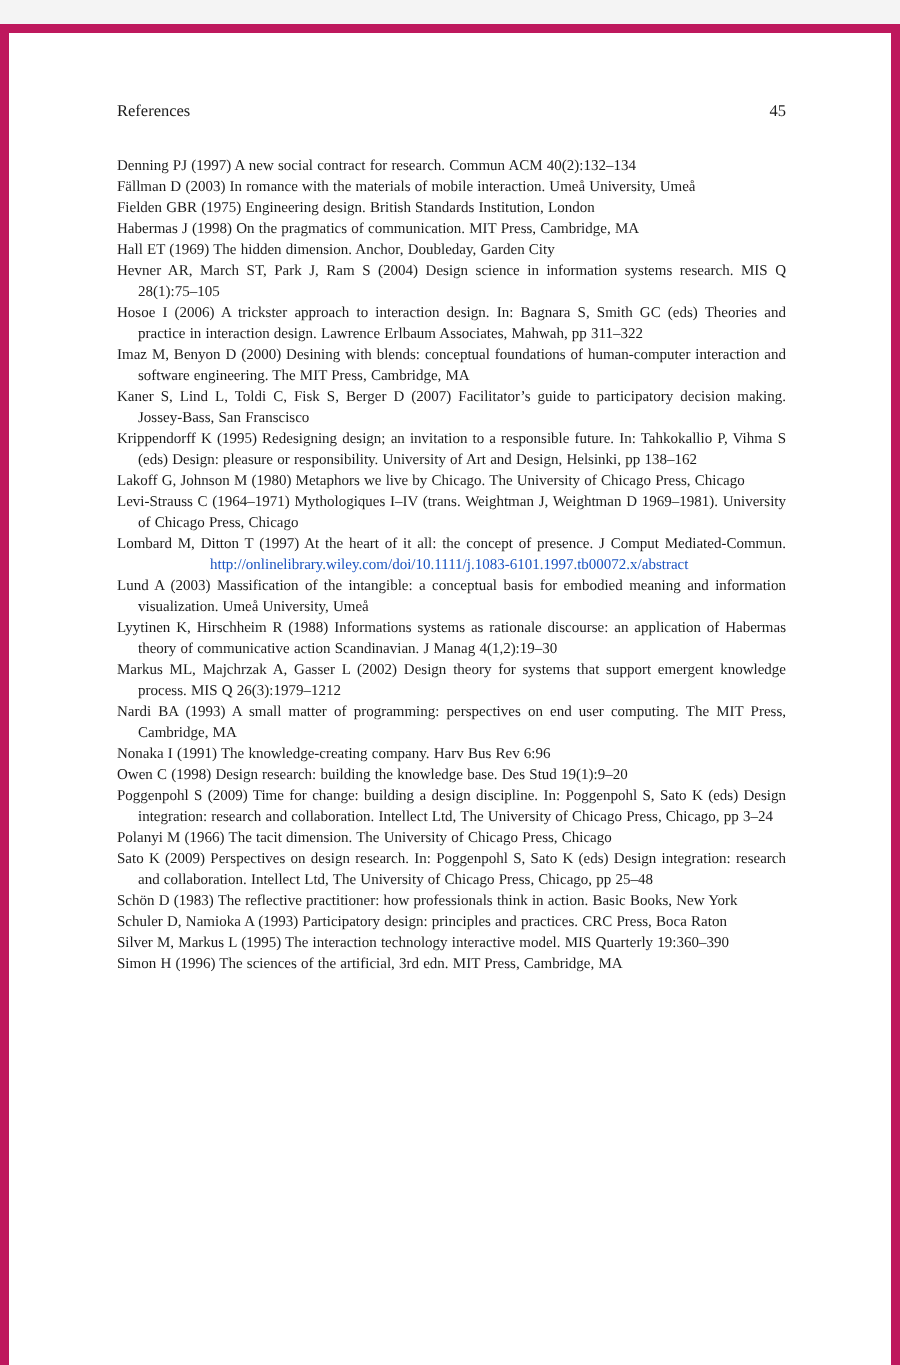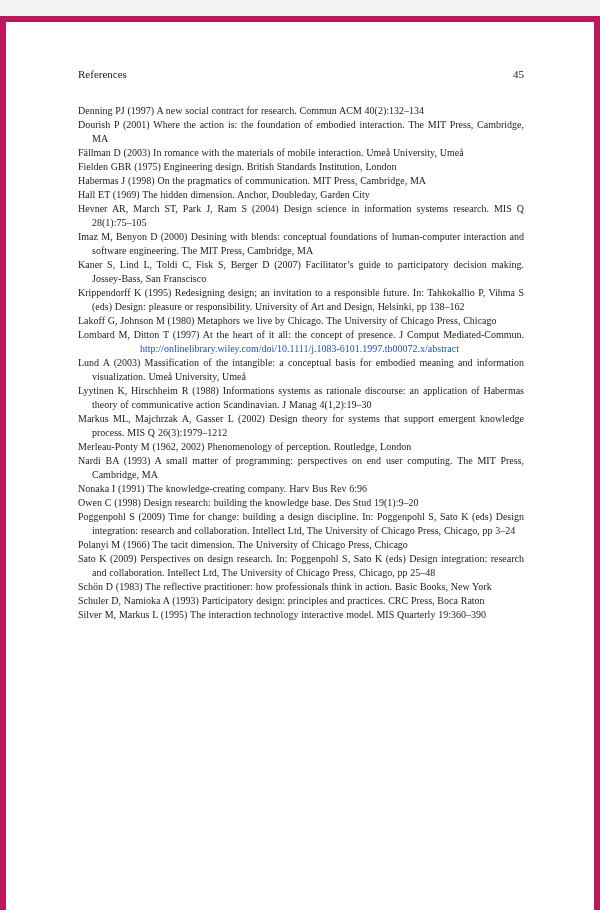--- a/index.html
+++ b/index.html
@@ -50,38 +50,39 @@
 </head>
 <body>
 
 <div class="page">
   <div class="page-header">
     <span>References</span>
     <span>45</span>
   </div>
   <div class="refs">
       <p class="ref"><span>Denning PJ (1997) A new social contract for research. Commun ACM 40(2):132–134</span></p>
-      <p class="ref"><span>Dourish P (2001) Where the action is: the foundation of embodied interaction. The MIT Press, Cambridge, MA</span></p>
       <p class="ref"><span>Fällman D (2003) In romance with the materials of mobile interaction. Umeå University, Umeå</span></p>
       <p class="ref"><span>Fielden GBR (1975) Engineering design. British Standards Institution, London</span></p>
       <p class="ref"><span>Habermas J (1998) On the pragmatics of communication. MIT Press, Cambridge, MA</span></p>
       <p class="ref"><span>Hall ET (1969) The hidden dimension. Anchor, Doubleday, Garden City</span></p>
       <p class="ref"><span>Hevner AR, March ST, Park J, Ram S (2004) Design science in information systems research. MIS Q 28(1):75–105</span></p>
+      <p class="ref"><span>Hosoe I (2006) A trickster approach to interaction design. In: Bagnara S, Smith GC (eds) Theories and practice in interaction design. Lawrence Erlbaum Associates, Mahwah, pp 311–322</span></p>
       <p class="ref"><span>Imaz M, Benyon D (2000) Desining with blends: conceptual foundations of human-computer interaction and software engineering. The MIT Press, Cambridge, MA</span></p>
       <p class="ref"><span>Kaner S, Lind L, Toldi C, Fisk S, Berger D (2007) Facilitator’s guide to participatory decision making. Jossey-Bass, San Franscisco</span></p>
       <p class="ref"><span>Krippendorff K (1995) Redesigning design; an invitation to a responsible future. In: Tahkokallio P, Vihma S (eds) Design: pleasure or responsibility. University of Art and Design, Helsinki, pp 138–162</span></p>
       <p class="ref"><span>Lakoff G, Johnson M (1980) Metaphors we live by Chicago. The University of Chicago Press, Chicago</span></p>
+      <p class="ref"><span>Levi-Strauss C (1964–1971) Mythologiques I–IV (trans. Weightman J, Weightman D 1969–1981). University of Chicago Press, Chicago</span></p>
       <p class="ref"><span>Lombard M, Ditton T (1997) At the heart of it all: the concept of presence. J Comput Mediated-Commun. </span><a class="ref-link" href="#">http://onlinelibrary.wiley.com/doi/10.1111/j.1083-6101.1997.tb00072.x/abstract</a></p>
       <p class="ref"><span>Lund A (2003) Massification of the intangible: a conceptual basis for embodied meaning and information visualization. Umeå University, Umeå</span></p>
       <p class="ref"><span>Lyytinen K, Hirschheim R (1988) Informations systems as rationale discourse: an application of Habermas theory of communicative action Scandinavian. J Manag 4(1,2):19–30</span></p>
       <p class="ref"><span>Markus ML, Majchrzak A, Gasser L (2002) Design theory for systems that support emergent knowledge process. MIS Q 26(3):1979–1212</span></p>
-      <p class="ref"><span>Merleau-Ponty M (1962, 2002) Phenomenology of perception. Routledge, London</span></p>
       <p class="ref"><span>Nardi BA (1993) A small matter of programming: perspectives on end user computing. The MIT Press, Cambridge, MA</span></p>
       <p class="ref"><span>Nonaka I (1991) The knowledge-creating company. Harv Bus Rev 6:96</span></p>
       <p class="ref"><span>Owen C (1998) Design research: building the knowledge base. Des Stud 19(1):9–20</span></p>
       <p class="ref"><span>Poggenpohl S (2009) Time for change: building a design discipline. In: Poggenpohl S, Sato K (eds) Design integration: research and collaboration. Intellect Ltd, The University of Chicago Press, Chicago, pp 3–24</span></p>
       <p class="ref"><span>Polanyi M (1966) The tacit dimension. The University of Chicago Press, Chicago</span></p>
       <p class="ref"><span>Sato K (2009) Perspectives on design research. In: Poggenpohl S, Sato K (eds) Design integration: research and collaboration. Intellect Ltd, The University of Chicago Press, Chicago, pp 25–48</span></p>
       <p class="ref"><span>Schön D (1983) The reflective practitioner: how professionals think in action. Basic Books, New York</span></p>
       <p class="ref"><span>Schuler D, Namioka A (1993) Participatory design: principles and practices. CRC Press, Boca Raton</span></p>
       <p class="ref"><span>Silver M, Markus L (1995) The interaction technology interactive model. MIS Quarterly 19:360–390</span></p>
+      <p class="ref"><span>Simon H (1996) The sciences of the artificial, 3rd edn. MIT Press, Cambridge, MA</span></p>
     </div>
 </div>
 
 </body></html>

